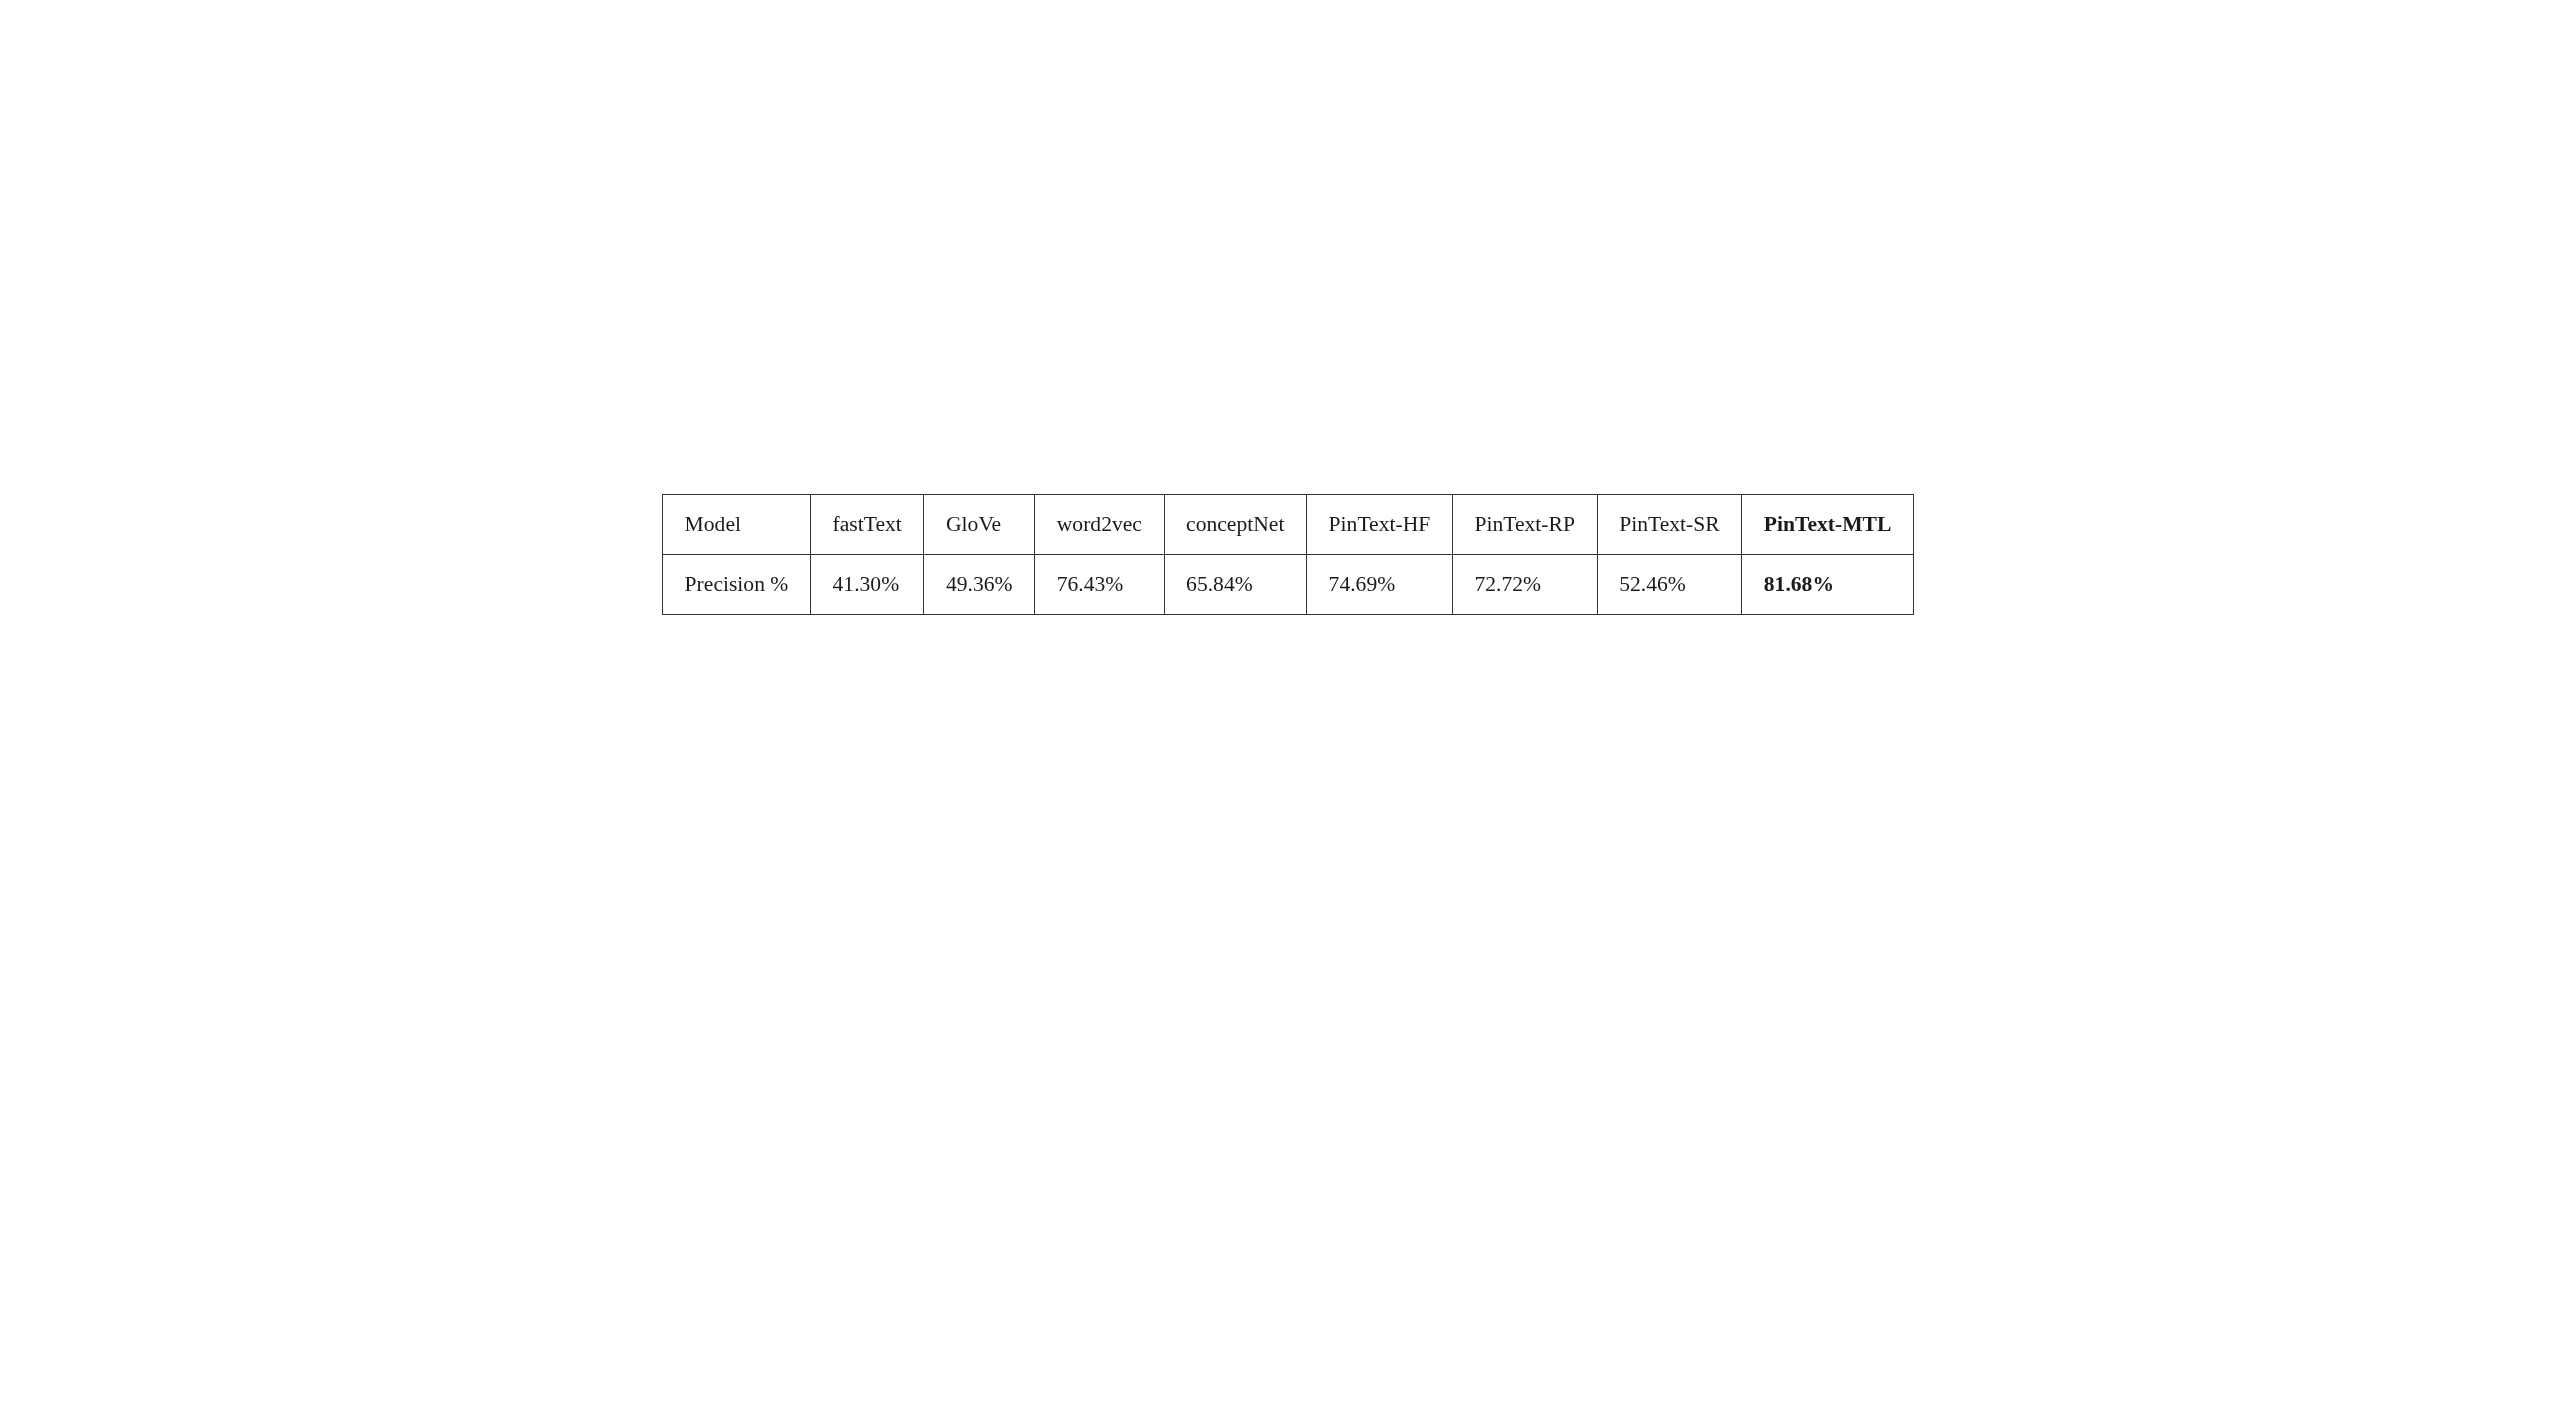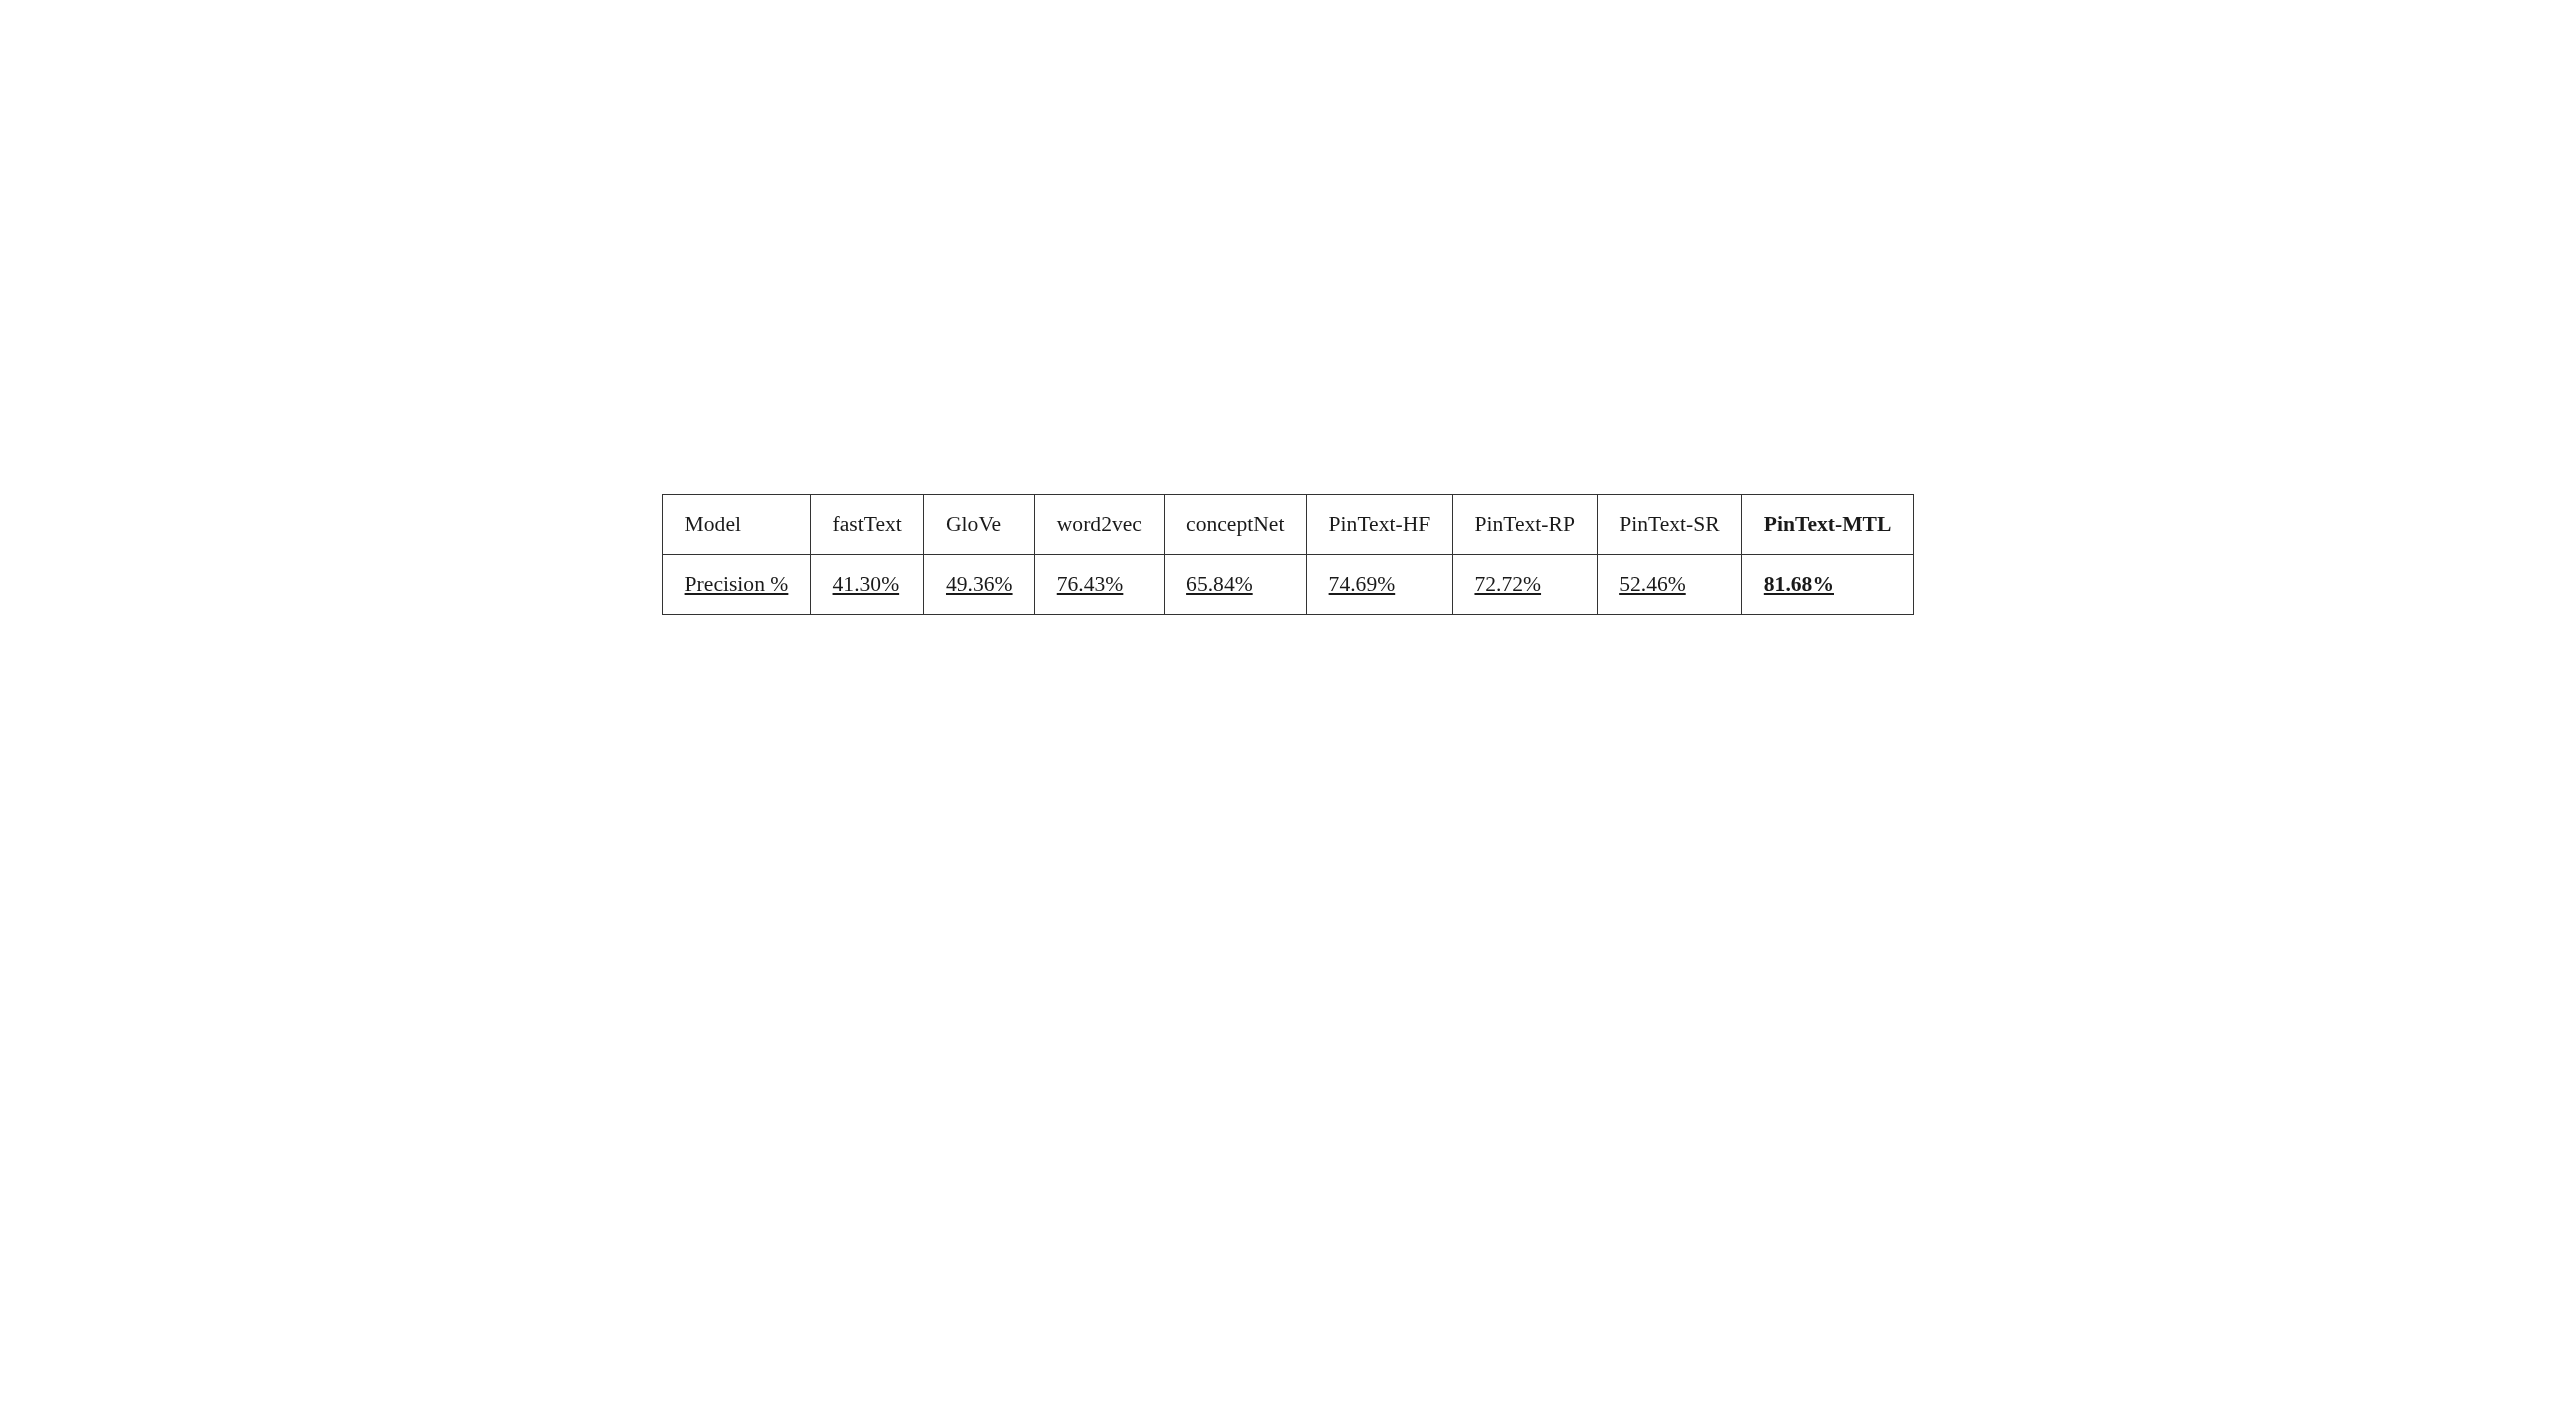--- a/index.html
+++ b/index.html
@@ -46,21 +46,20 @@
       font-weight: normal;
       font-size: 21.6px;
     }
 
     th.bold-col, td.bold-col {
       font-weight: bold;
     }
 
     td {
       font-size: 21.6px;
-      text-decoration: underline;
     }
   </style>
 </head>
 <body>
 
 <div class="table-wrapper">
   <table>
     <thead>
       <tr>
         <th>Model</th>

